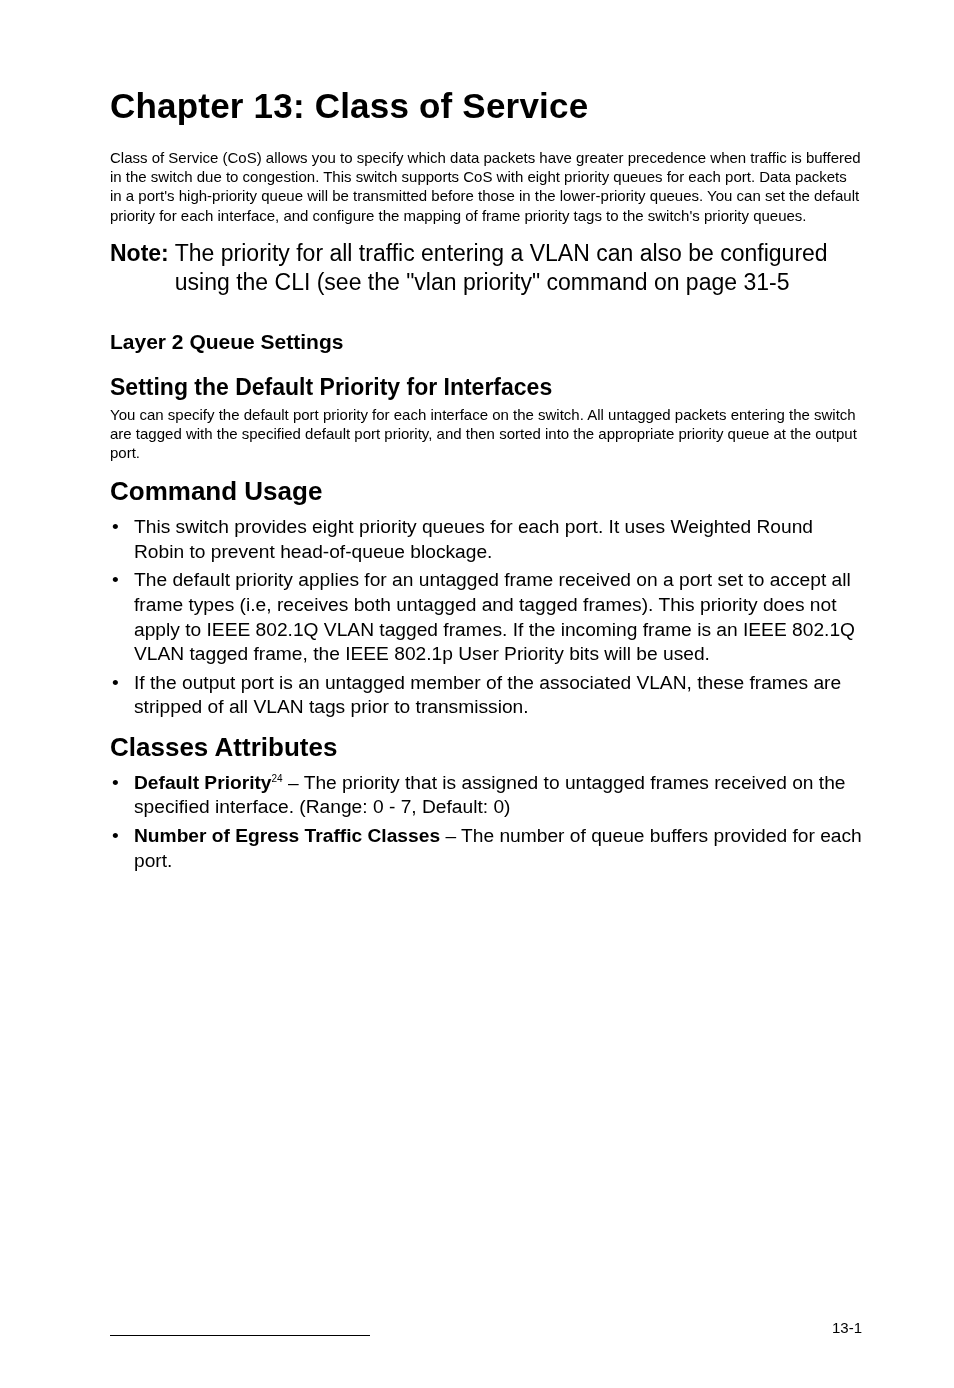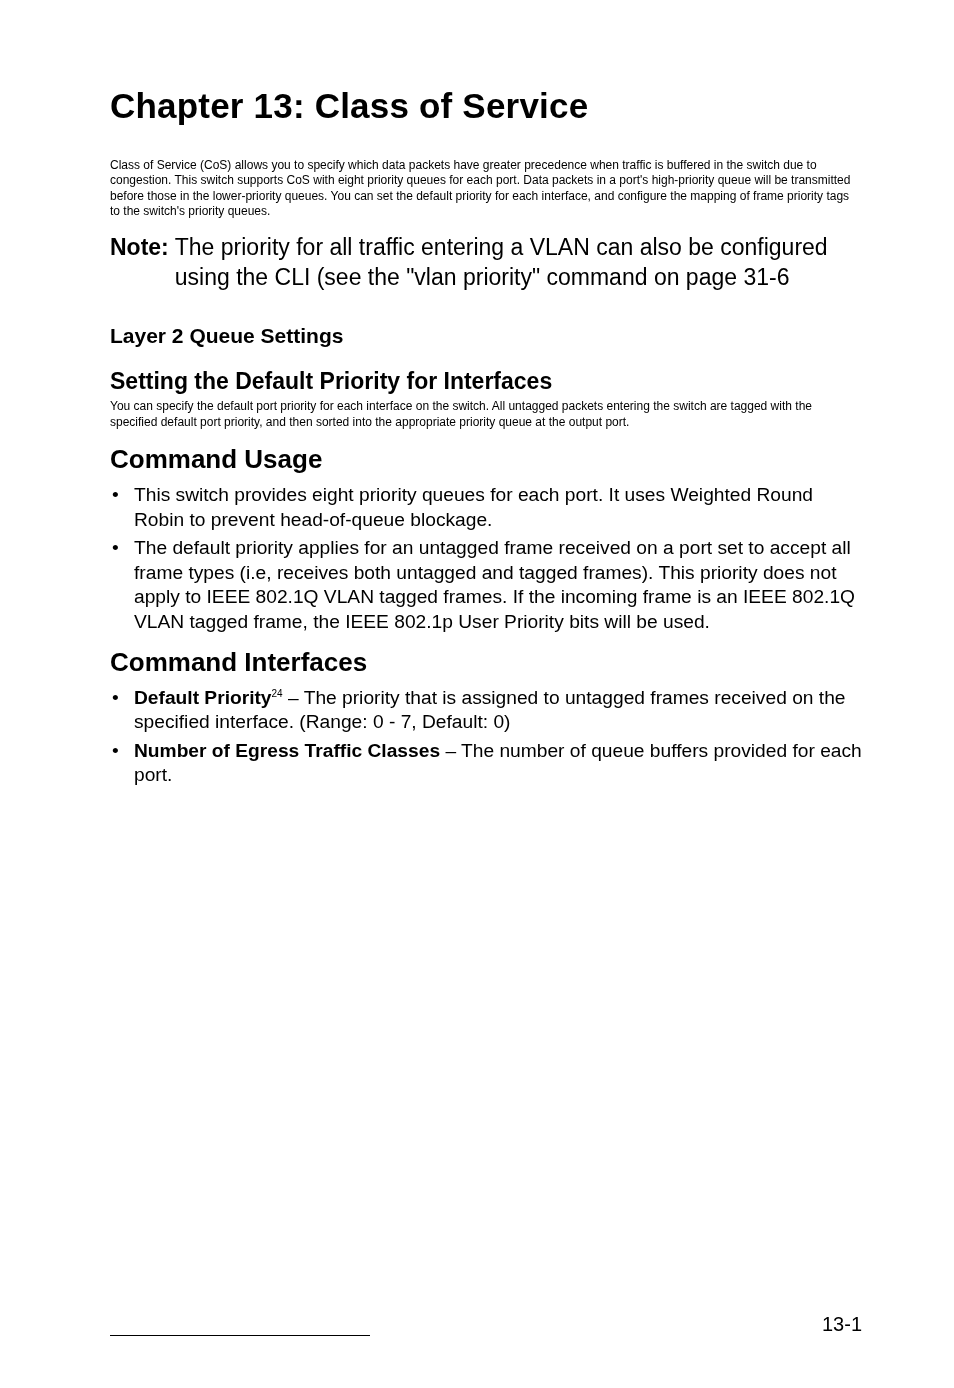--- a/index.html
+++ b/index.html
@@ -15,25 +15,25 @@
   .page {
     box-sizing: border-box;
     width: 954px;
     height: 1388px;
     padding: 86px 92px 60px 110px;
     position: relative;
   }
   .h1 {
     font-size: 35px;
     font-weight: bold;
-    margin: 0 0 32px 0;
+    margin: 0 0 22px 0;
     letter-spacing: 0.2px;
   }
   .body-para {
-    font-size: 12px;
+    font-size: 15px;
     line-height: 1.28;
     margin: 0 0 14px 0;
   }
   .note-block {
     font-size: 23px;
     line-height: 1.28;
     margin: 0 0 32px 0;
     display: flex;
   }
   .note-label {
@@ -92,51 +92,52 @@
   .footer-area {
     position: absolute;
     left: 110px;
     right: 92px;
     bottom: 52px;
   }
   .pagenum {
     position: absolute;
     right: 92px;
     bottom: 52px;
-    font-size: 20px;
+    font-size: 15px;
   }
 </style>
 </head>
 <body>
 
 <div class="page">
 
   <h1 class="h1">Chapter 13: Class of Service</h1>
 
   <p class="body-para">Class of Service (CoS) allows you to specify which data packets have greater precedence when traffic is buffered in the switch due to congestion. This switch supports CoS with eight priority queues for each port. Data packets in a port's high-priority queue will be transmitted before those in the lower-priority queues. You can set the default priority for each interface, and configure the mapping of frame priority tags to the switch's priority queues.</p>
 
   <div class="note-block">
     <span class="note-label">Note:</span>
-    <span class="note-text">The priority for all traffic entering a VLAN can also be configured using the CLI (see the "vlan priority" command on page 31-6</span>
+    <span class="note-text">The priority for all traffic entering a VLAN can also be configured using the CLI (see the "vlan priority" command on page 31-5</span>
   </div>
 
   <h2 class="h2">Layer 2 Queue Settings</h2>
 
   <h3 class="h3">Setting the Default Priority for Interfaces</h3>
 
   <p class="body-para" style="margin-top:2px;">You can specify the default port priority for each interface on the switch. All untagged packets entering the switch are tagged with the specified default port priority, and then sorted into the appropriate priority queue at the output port.</p>
 
   <div class="subhead">Command Usage</div>
 
   <ul class="bullets">
     <li>This switch provides eight priority queues for each port. It uses Weighted Round Robin to prevent head-of-queue blockage.</li>
     <li>The default priority applies for an untagged frame received on a port set to accept all frame types (i.e, receives both untagged and tagged frames). This priority does not apply to IEEE 802.1Q VLAN tagged frames. If the incoming frame is an IEEE 802.1Q VLAN tagged frame, the IEEE 802.1p User Priority bits will be used.</li>
+    <li>If the output port is an untagged member of the associated VLAN, these frames are stripped of all VLAN tags prior to transmission.</li>
   </ul>
 
-  <div class="subhead">Command Interfaces</div>
+  <div class="subhead">Classes Attributes</div>
 
   <ul class="bullets">
     <li>
       <span class="bold">Default Priority</span><span class="sup">24</span><span> – The priority that is assigned to untagged frames received on the specified interface. (Range: 0 - 7, Default: 0)</span>
     </li>
     <li>
       <span class="bold">Number of Egress Traffic Classes</span><span> – The number of queue buffers provided for each port.</span>
     </li>
   </ul>
 

